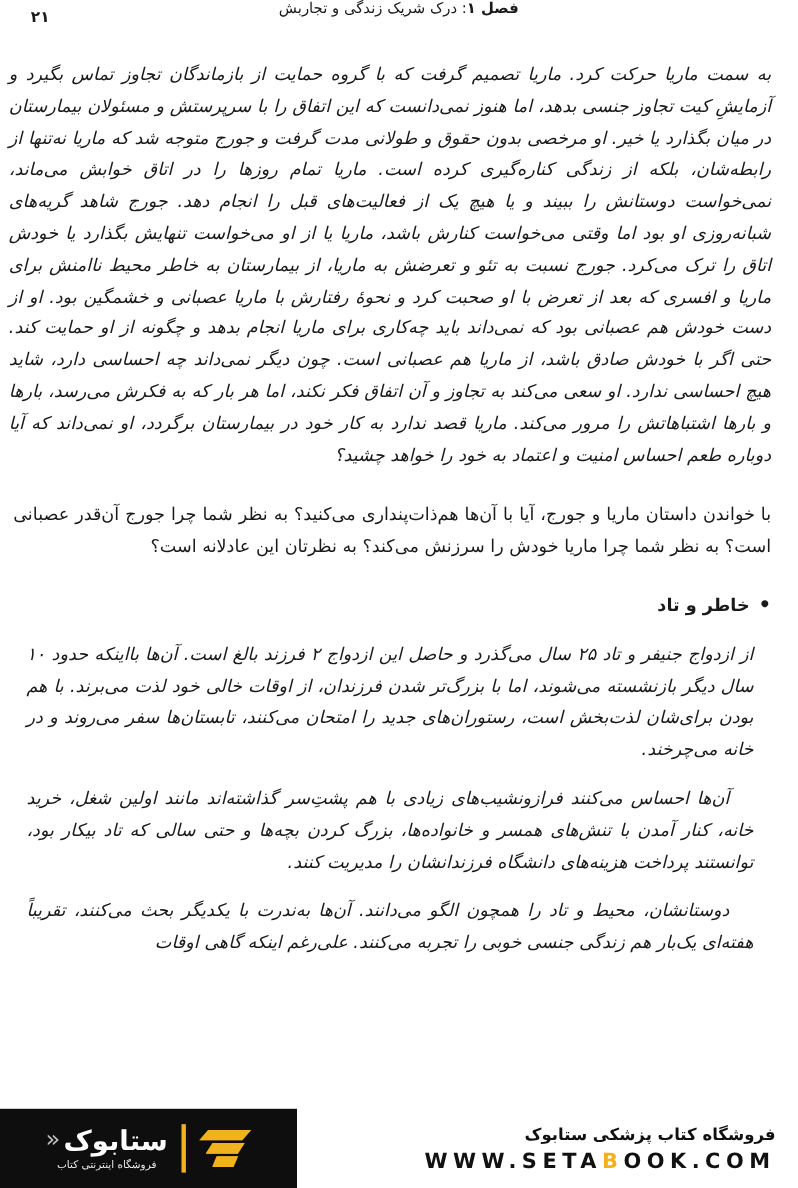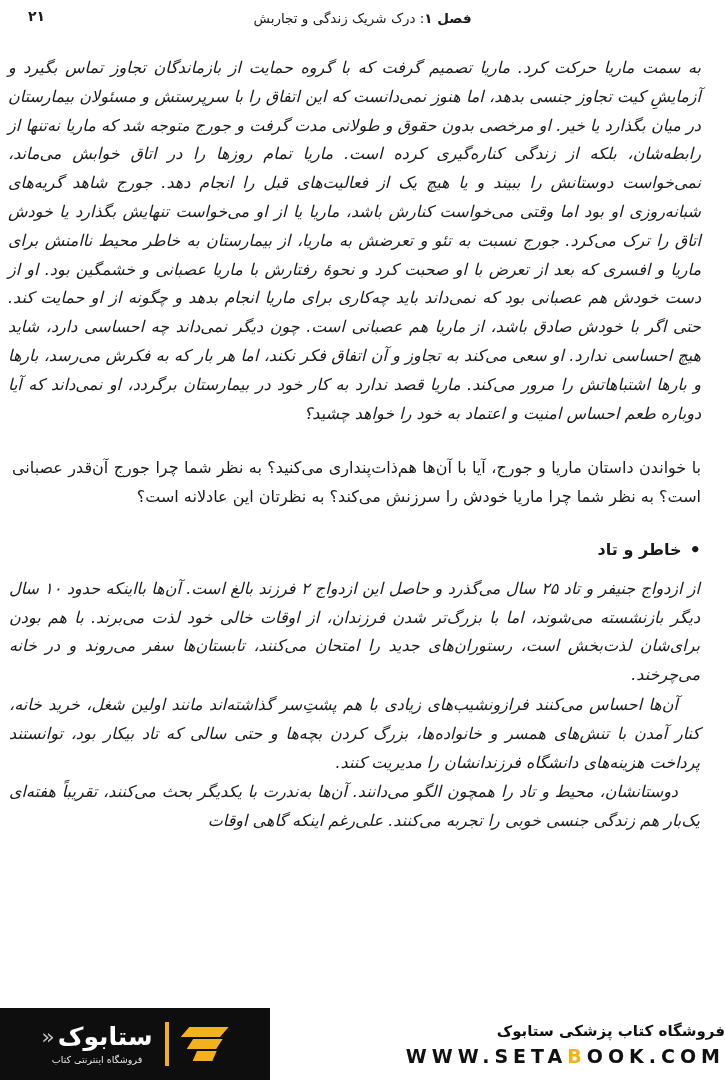--- a/index.html
+++ b/index.html
@@ -8,21 +8,21 @@
     width: 725px; height: 1080px;
     background: #ffffff;
     font-family: "DejaVu Sans", sans-serif;
     direction: rtl;
     color: #1a1a1a;
     position: relative;
     overflow: hidden;
   }
 
   
-  .page-header { position: relative; height: 44px; padding-top: 10px; }
+  .page-header { position: relative; height: 44px; }
   .page-number {
     position: absolute; left: 28px; top: 8px;
     font-weight: bold; font-size: 14px;
   }
   .chapter-title { text-align: center; font-size: 13.5px; letter-spacing: .2px; }
   .chapter-title .chname { font-weight: 700; }
 
   
   .content {
     padding: 10px 24px 0 8px;
@@ -34,34 +34,34 @@
   }
   .story { font-style: italic; margin: 0; }
   .story.first { margin-bottom: 26px; }
   .question { font-style: normal; margin: 0 0 24px 4px; }
   .section-heading {
     display: flex; align-items: center; gap: 8px;
     font-weight: bold; font-size: 16px;
     margin: 0 0 10px 0;
   }
   .bullet { font-size: 18px; line-height: 1; }
-  .jt { margin: 1px; }
+  .jt { margin: 16px; }
   .indent { text-indent: 22px; }
 
   
   .banner {
     position: absolute; bottom: 0; left: 0;
     width: 725px; height: 72px;
     background: #ffffff;
     display: flex; justify-content: space-between; align-items: stretch;
   }
   .footer-right {
     display: flex; flex-direction: column; justify-content: center;
     align-items: flex-start; 
-    gap: 5px;
+    padding-right: 20px; gap: 5px;
   }
   .tagline { font-weight: bold; font-size: 15px; color: #111; }
   .website {
     direction: ltr;
     font-weight: bold; font-size: 19px;
     letter-spacing: 5px;
     color: #111;
   }
   .website .hl { color: #f2b21e; }
 

